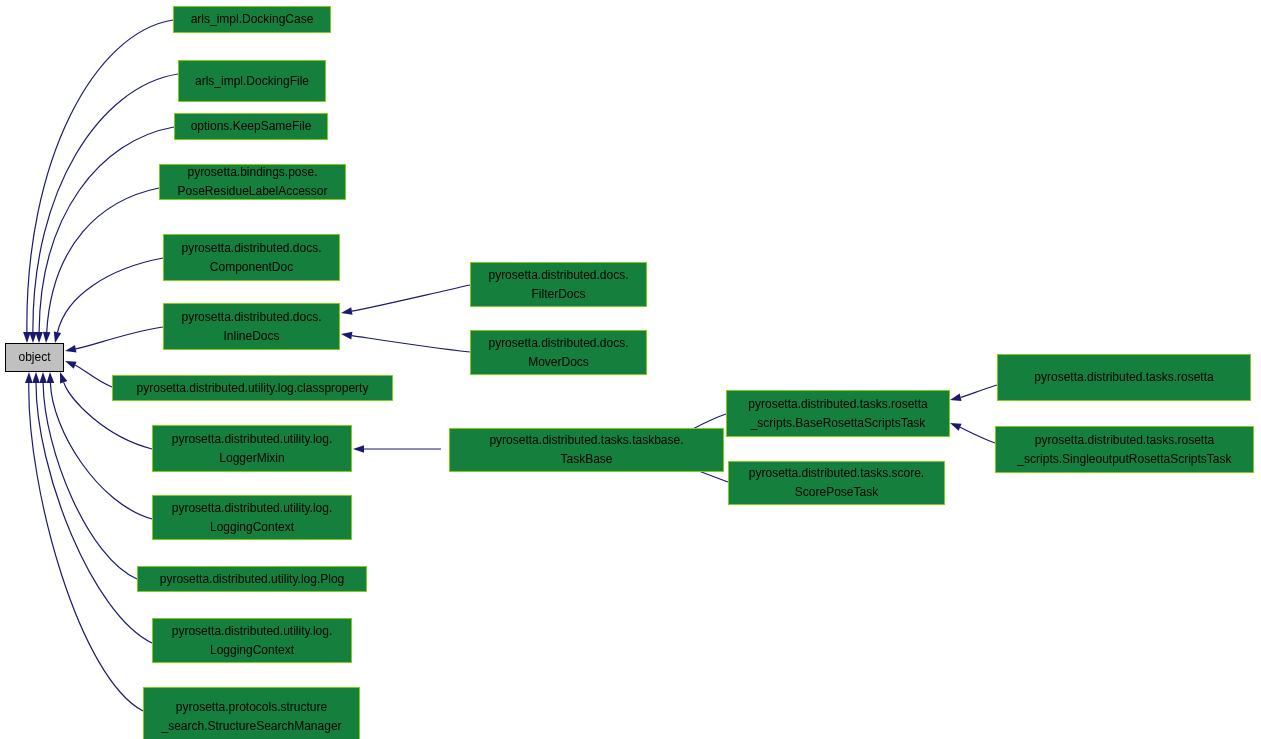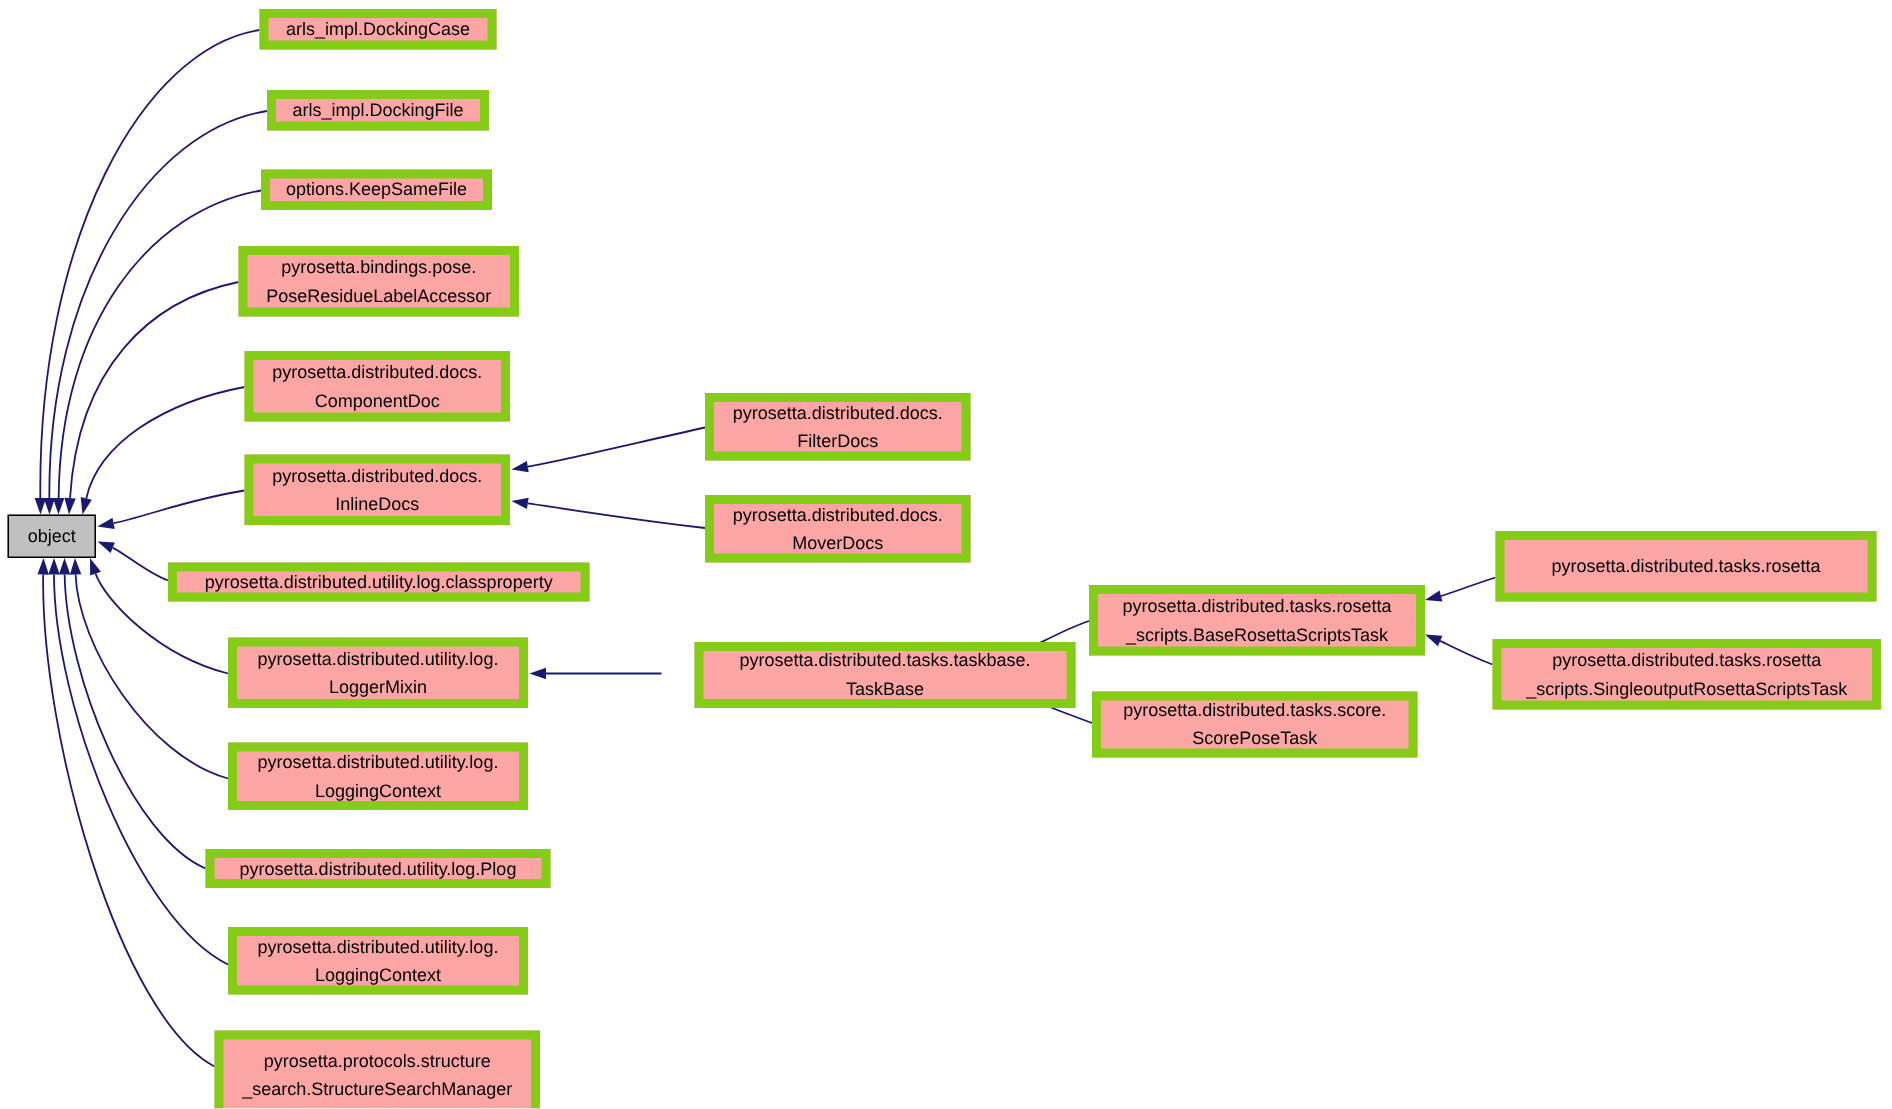--- a/index.html
+++ b/index.html
@@ -19,22 +19,22 @@
     position: absolute;
     left: 0;
     top: 0;
     width: 1261px;
     height: 739px;
     pointer-events: none;
   }
   .node {
     position: absolute;
     box-sizing: border-box;
-    background: #fca5a5;
-    border: 6px solid #84cc16;
+    background: #15803d;
+    border: 1px solid #84cc16;
     display: flex;
     flex-direction: column;
     justify-content: center;
     align-items: center;
     text-align: center;
     font-size: 12px;
     line-height: 19px;
     color: #000000;
     white-space: nowrap;
     cursor: pointer;
@@ -130,27 +130,27 @@
         <polygon points="950,423 961.6,423.8 958.6,430.8" fill="#191970"></polygon>
       </g>
     </svg>
   <div id="nodes-layer">
       <div class="node root" style="left: 5px; top: 343px; width: 59px; height: 29px;">
         <span class="line">object</span>
       </div>
       <div class="node" style="left: 173px; top: 6px; width: 158px; height: 27px;">
         <span class="line">arls_impl.DockingCase</span>
       </div>
-      <div class="node" style="left: 178px; top: 60px; width: 148px; height: 27px;">
+      <div class="node" style="left: 178px; top: 60px; width: 148px; height: 42px;">
         <span class="line">arls_impl.DockingFile</span>
       </div>
       <div class="node" style="left: 174px; top: 113px; width: 154px; height: 27px;">
         <span class="line">options.KeepSameFile</span>
       </div>
-      <div class="node" style="left: 159px; top: 164px; width: 187px; height: 47px;">
+      <div class="node" style="left: 159px; top: 164px; width: 187px; height: 36px;">
         <span class="line">pyrosetta.bindings.pose.</span>
         <span class="line">PoseResidueLabelAccessor</span>
       </div>
       <div class="node" style="left: 163px; top: 234px; width: 177px; height: 47px;">
         <span class="line">pyrosetta.distributed.docs.</span>
         <span class="line">ComponentDoc</span>
       </div>
       <div class="node" style="left: 163px; top: 303px; width: 177px; height: 47px;">
         <span class="line">pyrosetta.distributed.docs.</span>
         <span class="line">InlineDocs</span>
@@ -178,21 +178,21 @@
         <span class="line">_search.StructureSearchManager</span>
       </div>
       <div class="node" style="left: 470px; top: 262px; width: 177px; height: 45px;">
         <span class="line">pyrosetta.distributed.docs.</span>
         <span class="line">FilterDocs</span>
       </div>
       <div class="node" style="left: 470px; top: 330px; width: 177px; height: 45px;">
         <span class="line">pyrosetta.distributed.docs.</span>
         <span class="line">MoverDocs</span>
       </div>
-      <div class="node" style="left: 463px; top: 428px; width: 254px; height: 44px;">
+      <div class="node" style="left: 449px; top: 428px; width: 275px; height: 44px;">
         <span class="line">pyrosetta.distributed.tasks.taskbase.</span>
         <span class="line">TaskBase</span>
       </div>
       <div class="node" style="left: 726px; top: 390px; width: 224px; height: 47px;">
         <span class="line">pyrosetta.distributed.tasks.rosetta</span>
         <span class="line">_scripts.BaseRosettaScriptsTask</span>
       </div>
       <div class="node" style="left: 728px; top: 461px; width: 217px; height: 44px;">
         <span class="line">pyrosetta.distributed.tasks.score.</span>
         <span class="line">ScorePoseTask</span>

